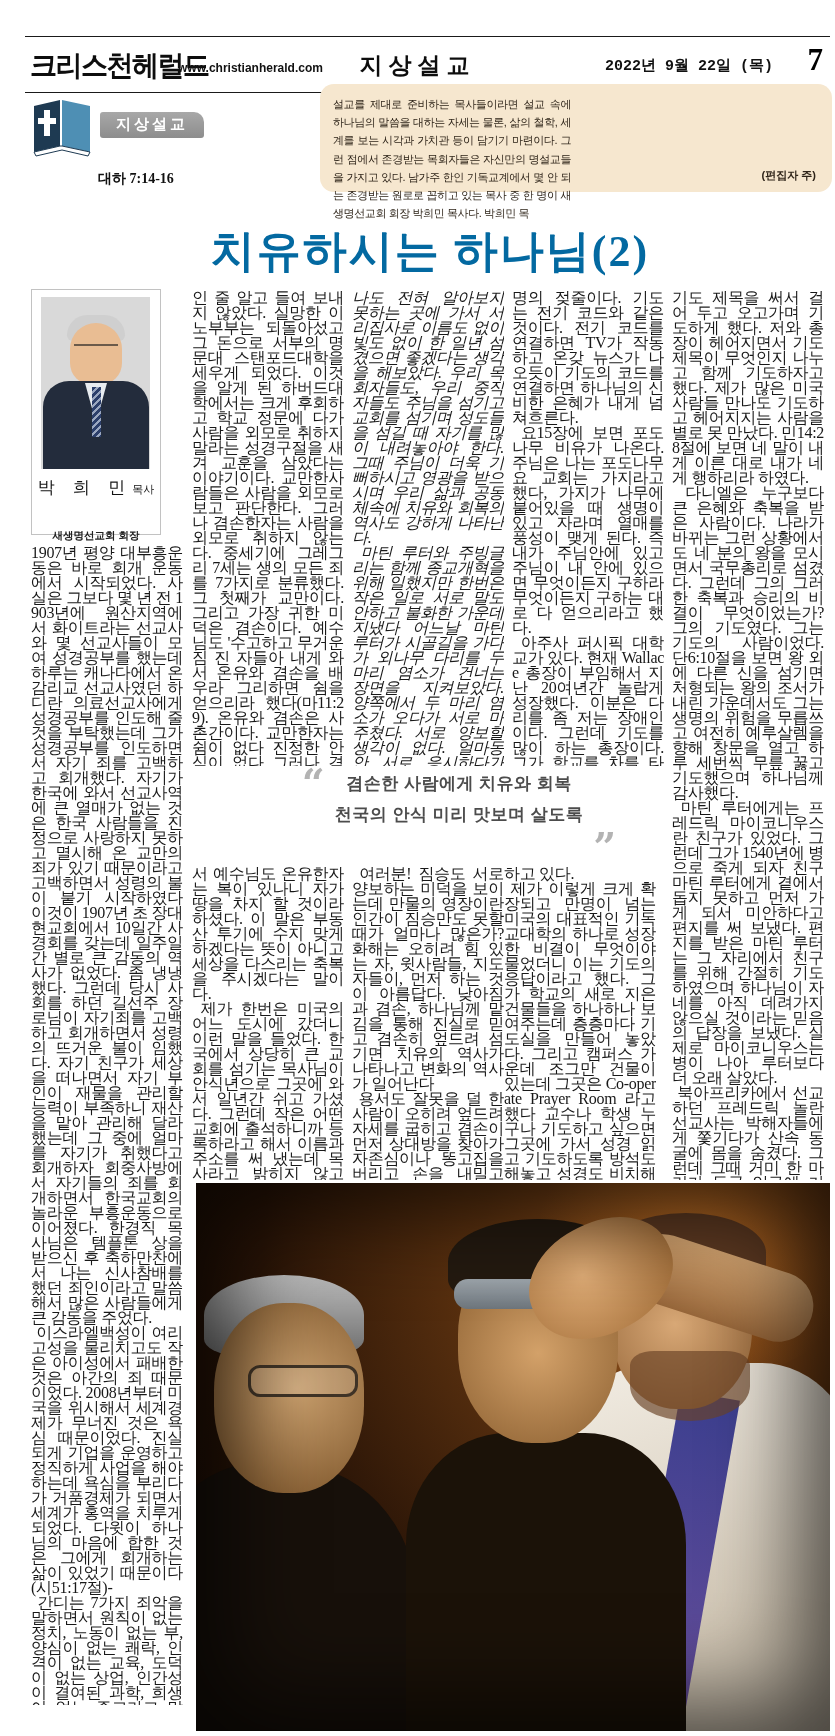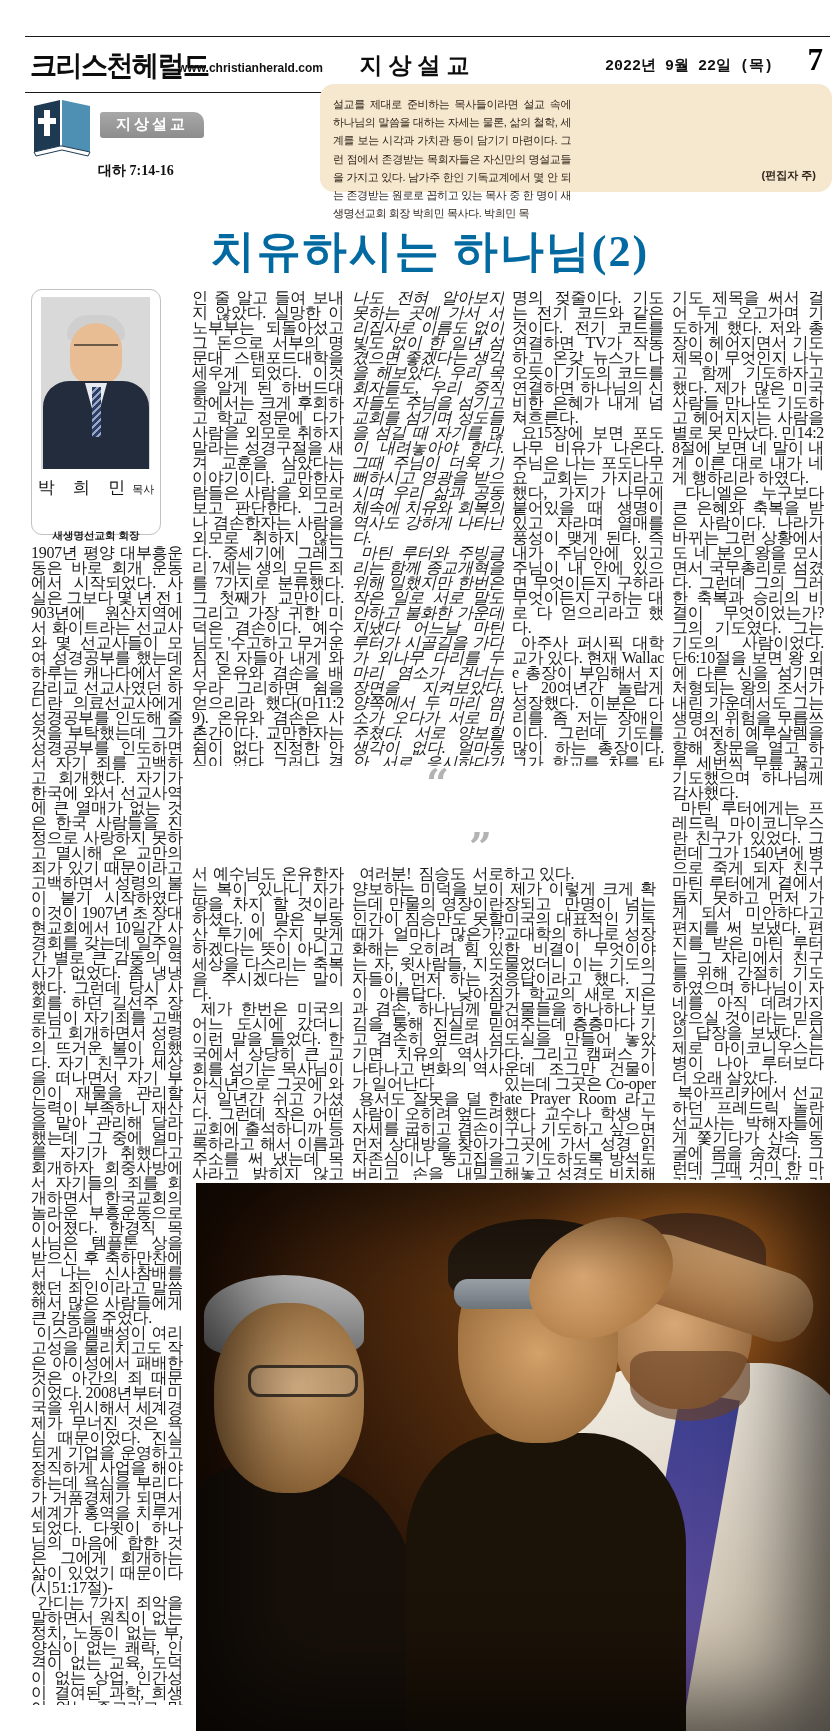--- a/index.html
+++ b/index.html
@@ -114,31 +114,31 @@
       <svg width="64" height="60" viewBox="0 0 64 60">
         <polygon points="4,8 30,2 30,48 4,54" fill="#1e3a52"></polygon>
         <polygon points="60,8 32,2 32,48 60,54" fill="#4e8fb4"></polygon>
         <polygon points="4,54 30,48 32,48 60,54 58,58 32,52 6,58" fill="#ffffff" stroke="#1e3a52" stroke-width="1"></polygon>
         <rect x="14" y="12" width="6" height="26" fill="#ffffff"></rect>
         <rect x="8" y="20" width="18" height="6" fill="#ffffff"></rect>
       </svg>
     </span>
     <span class="ribbon" style="margin-left:6px;margin-top:14px;">지상설교</span>
   </div>
-  <div class="scripture" style="margin-left:68px;margin-top:0;">대하 7:14-16</div>
+  <div class="scripture" style="margin-left:68px;margin-top:8px;">대하 7:14-16</div>
 </div>
 
 <div class="abs intro-box" style="left:320px;top:84px;width:512px;height:108px;">
   <div class="intro-col" style="left:13px;">설교를 제대로 준비하는 목사들이라면 설교 속에 하나님의 말씀을 대하는 자세는 물론, 삶의 철학, 세계를 보는 시각과 가치관 등이 담기기 마련이다. 그런 점에서 존경받는 목회자들은 자신만의 명설교들을 가지고 있다. 남가주 한인 기독교계에서 몇 안 되는 존경받는 원로로 꼽히고 있는 목사 중 한 명이 새생명선교회 회장 박희민 목사다. 박희민 목</div>
   <div class="editor-note">(편집자 주)</div>
 </div>
 
 <div class="abs headline" style="left:30px;top:222px;width:800px;">치유하시는 하나님(2)</div>
 
-<div class="abs author-box" style="left:31px;top:289px;width:128px;height:244px;border-radius:11px;">
+<div class="abs author-box" style="left:31px;top:289px;width:128px;height:244px;">
   <div class="portrait">
     <div class="p-hair"></div>
     <div class="p-head"></div>
     <div class="p-glasses"></div>
     <div class="p-suit"></div>
     <div class="p-shirt"></div>
     <div class="p-tie"></div>
   </div>
   <div class="abs" style="left:0;right:0;top:186px;text-align:center;">
     <span class="byline-name">박 희 민</span><span class="byline-suffix">목사</span>
@@ -172,20 +172,22 @@
  제가 이렇게 크게 확장되고 만명이 넘는 미국의 대표적인 기독교대학의 하나로 성장한 비결이 무엇이야 물었더니 이는 기도의 응답이라고 했다. 그가 학교의 새로 지은 건물들을 하나하나 보여주는데 층층마다 기도실을 만들어 놓았다. 그리고 캠퍼스 가운데 조그만 건물이 있는데 그곳은 Co-operate Prayer Room 라고 했다 교수나 학생 누구나 기도하고 싶으면 그곳에 가서 성경 읽고 기도하도록 방석도 해놓고 성경도 비치해 두었다. 그런데 거기에 쟁반이 있는데 거기에 10불 20불 짜리가 몇 장 놓여있다. 그것은 돈 있는 학생들이 돈 없는 학생들을 위해 도네이션한 돈이라고 했다. 그것을 가져다 책도 사고 점심도 사 먹으라고 했다. 그리고 캠퍼스 가운데 prayer tree가 있어서 자기</div>
 
 <div class="body-col" style="left:672px;top:290px;height:890px;">기도 제목을 써서 걸어 두고 오고가며 기도하게 했다. 저와 총장이 헤어지면서 기도 제목이 무엇인지 나누고 함께 기도하자고 했다. 제가 많은 미국사람들 만나도 기도하고 헤어지지는 사람을 별로 못 만났다. 민14:28절에 보면 네 말이 내게 이른 대로 내가 네게 행하리라 하였다.
  다니엘은 누구보다 큰 은혜와 축복을 받은 사람이다. 나라가 바뀌는 그런 상황에서도 네 분의 왕을 모시면서 국무총리로 섬겼다. 그런데 그의 그러한 축복과 승리의 비결이 무엇이었는가? 그의 기도였다. 그는 기도의 사람이었다. 단6:10절을 보면 왕 외에 다른 신을 섬기면 처형되는 왕의 조서가 내린 가운데서도 그는 생명의 위험을 무릅쓰고 여전히 예루살렘을 향해 창문을 열고 하루 세번씩 무릎 꿇고 기도했으며 하나님께 감사했다.
  마틴 루터에게는 프레드릭 마이코니우스란 친구가 있었다. 그런데 그가 1540년에 병으로 죽게 되자 친구 마틴 루터에게 곁에서 돕지 못하고 먼저 가게 되서 미안하다고 편지를 써 보냈다. 편지를 받은 마틴 루터는 그 자리에서 친구를 위해 간절히 기도하였으며 하나님이 자네를 아직 데려가지 않으실 것이라는 믿음의 답장을 보냈다. 실제로 마이코니우스는 병이 나아 루터보다 더 오래 살았다.
  북아프리카에서 선교하던 프레드릭 놀란 선교사는 박해자들에게 쫓기다가 산속 동굴에 몸을 숨겼다. 그런데 그때 거미 한 마리가 동굴 입구에 거미줄을 치기 시작했다. 뒤따라오던 관원들이 굴 앞에 와서 거미줄이 쳐져있는 모습을 보고 사람이 지금 들어 갔을리 만무라고 생각하고 되돌아 갔다. 여러분! 기도하면 거미줄도 성벽이 되고 하나님이 함께 하시지 않으면 성벽도 거미줄이 될 수 있다.
  이렇게 죄악에서 돌아서며 회개하고, 겸손히, 엎드려 기도할 때 여호와 하나님은 여호와 라파, 치유자가 되셔서 우리의 질병을 고쳐 주시고 우리의 가정과 사회, 그리고 이 땅 위에 치유하시고 회복시켜 주신다. 치유하시는 주님이 성령으로 찾아오셔서 여러분 한 분 한 분을 어루만지시고 치유해주시기를 기도한다.</div>
 
 <div class="abs quote-wrap" style="left:276px;top:768px;width:366px;height:94px;">
   <span class="qmark" style="margin-right:10px;">“</span>
+  <span class="qtext"><span>겸손한 사람에게 치유와 회복</span><br>
+  <span>천국의 안식 미리 맛보며 살도록</span></span>
   <span class="qmark" style="margin-left:10px;align-self:flex-end;">”</span>
 </div>
 
 <div class="abs bottom-photo" style="left:196px;top:1183px;width:634px;height:548px;">
   <div class="bp-glow"></div>
   <div class="bp-right-robe"></div>
   <div class="bp-stole"></div>
   <div class="bp-right-head"></div>
   <div class="bp-right-hair"></div>
   <div class="bp-right-beard"></div>

